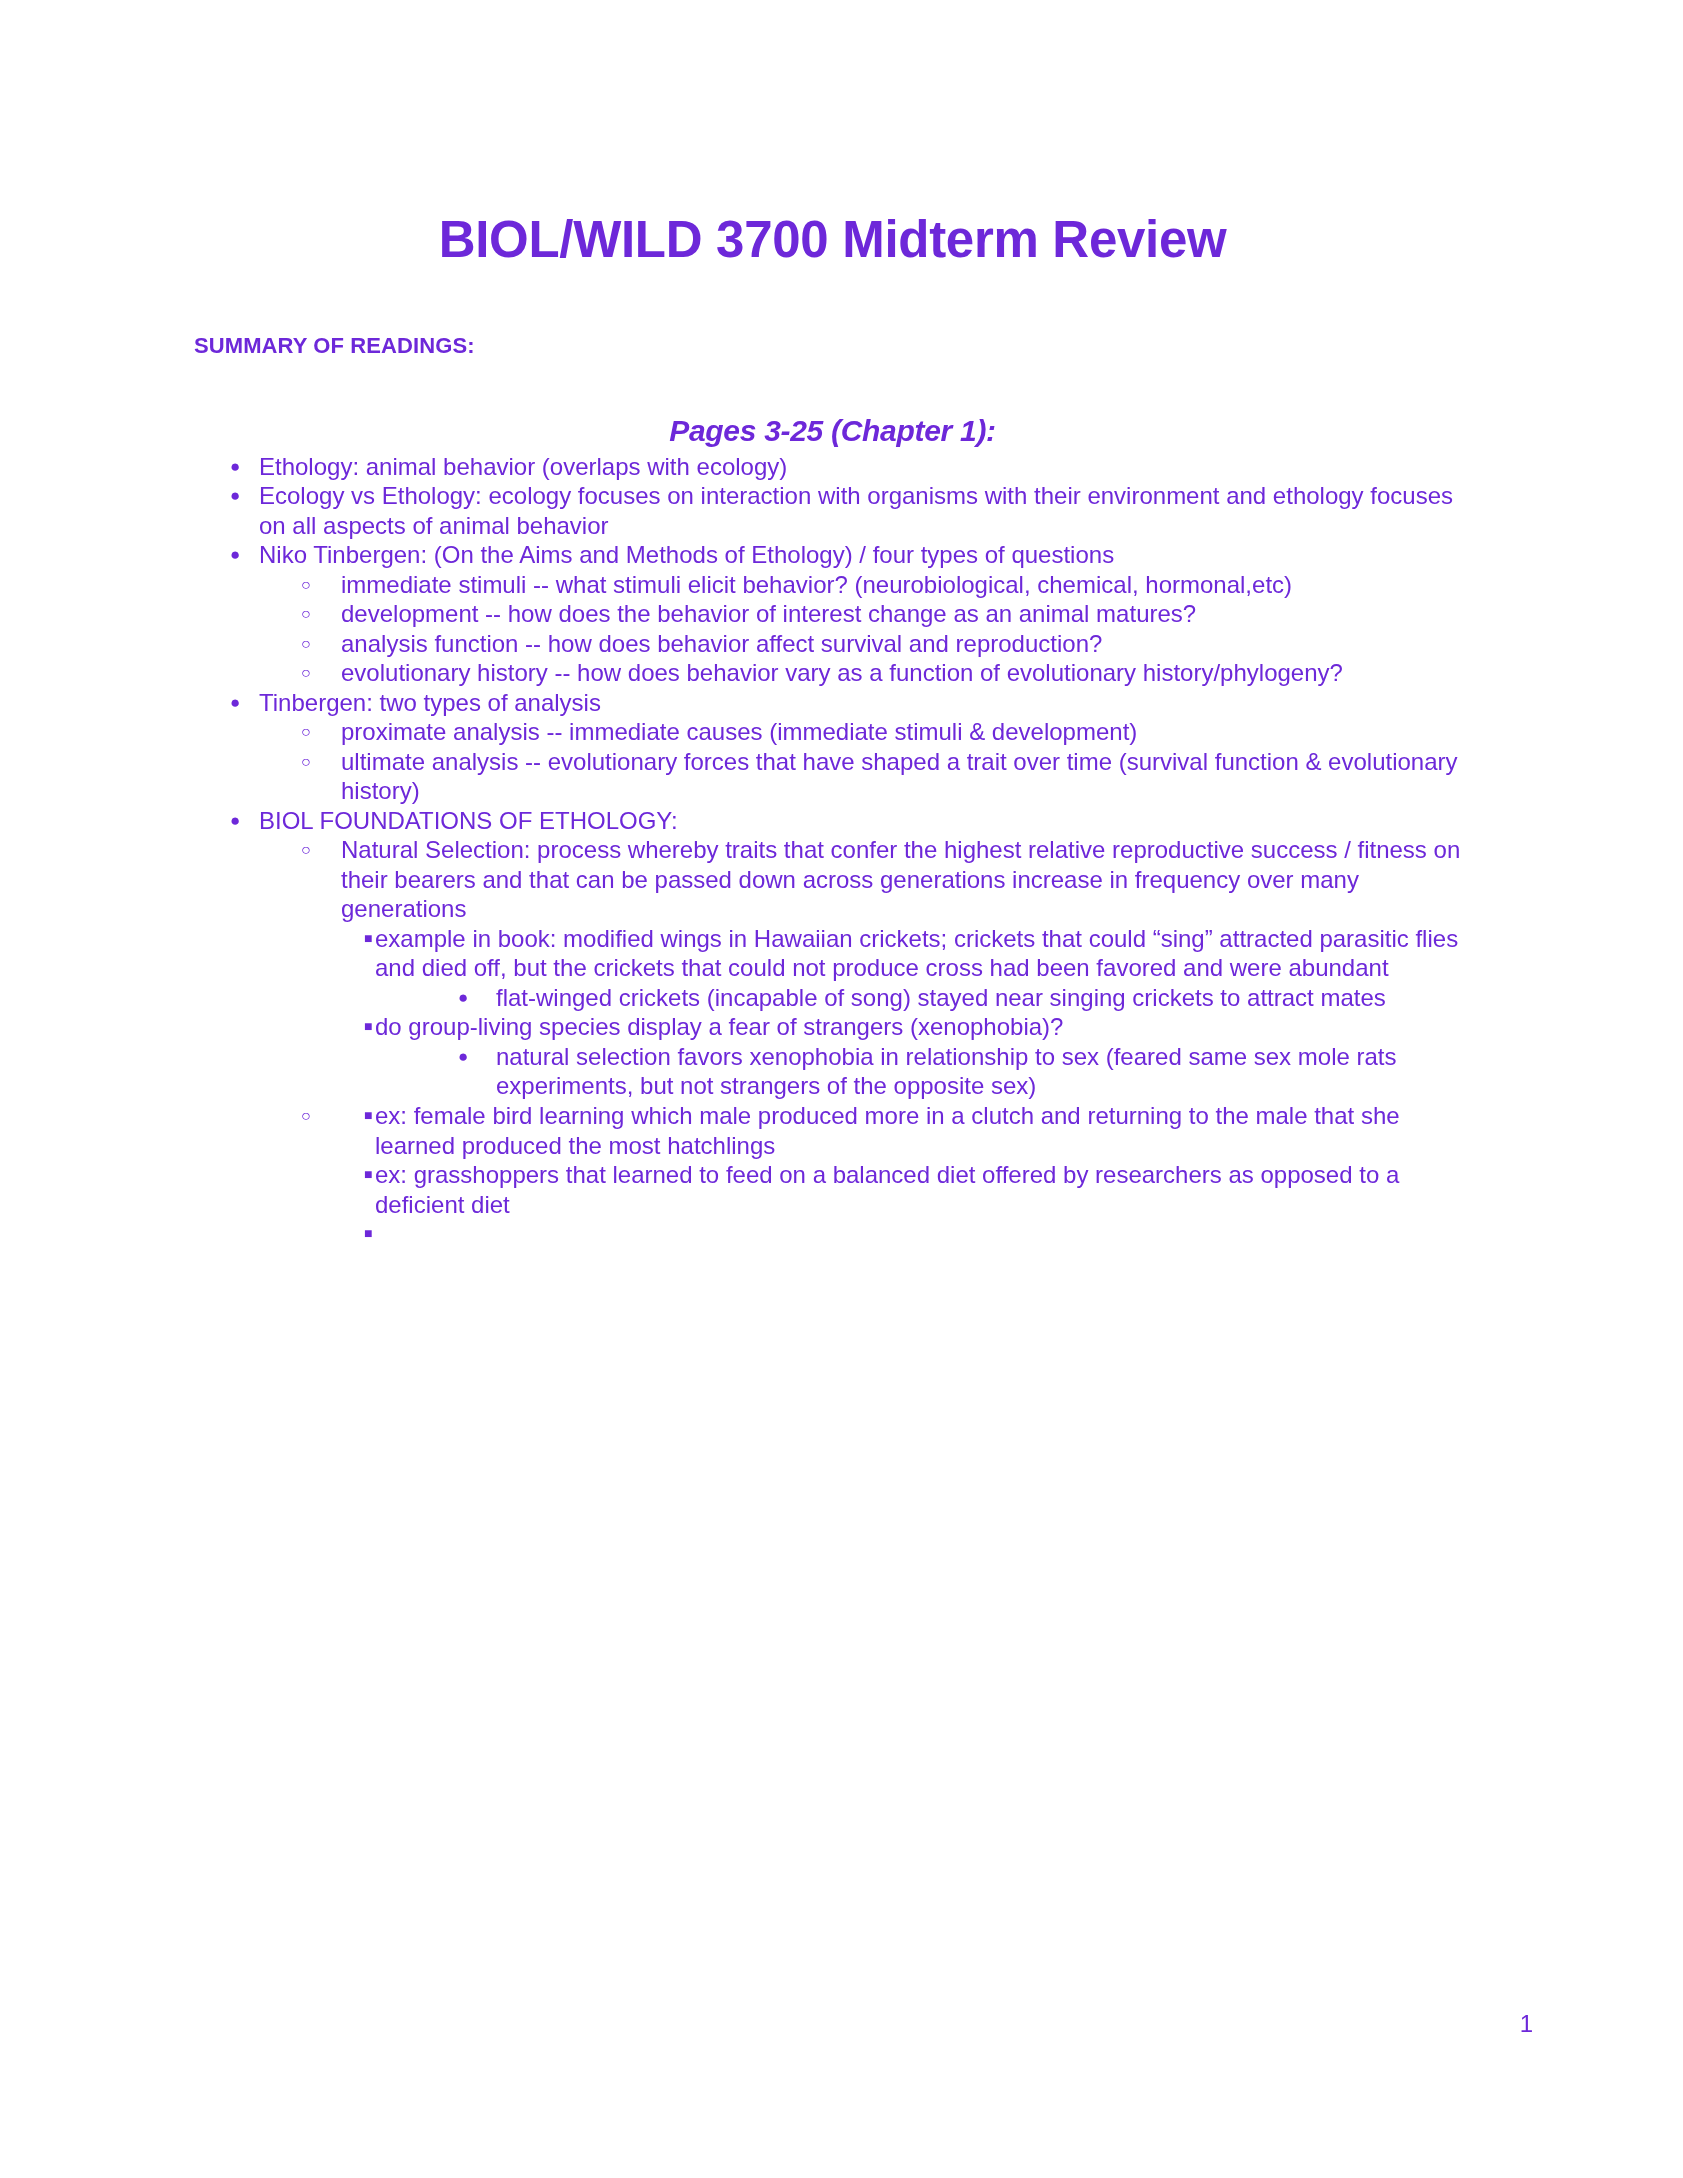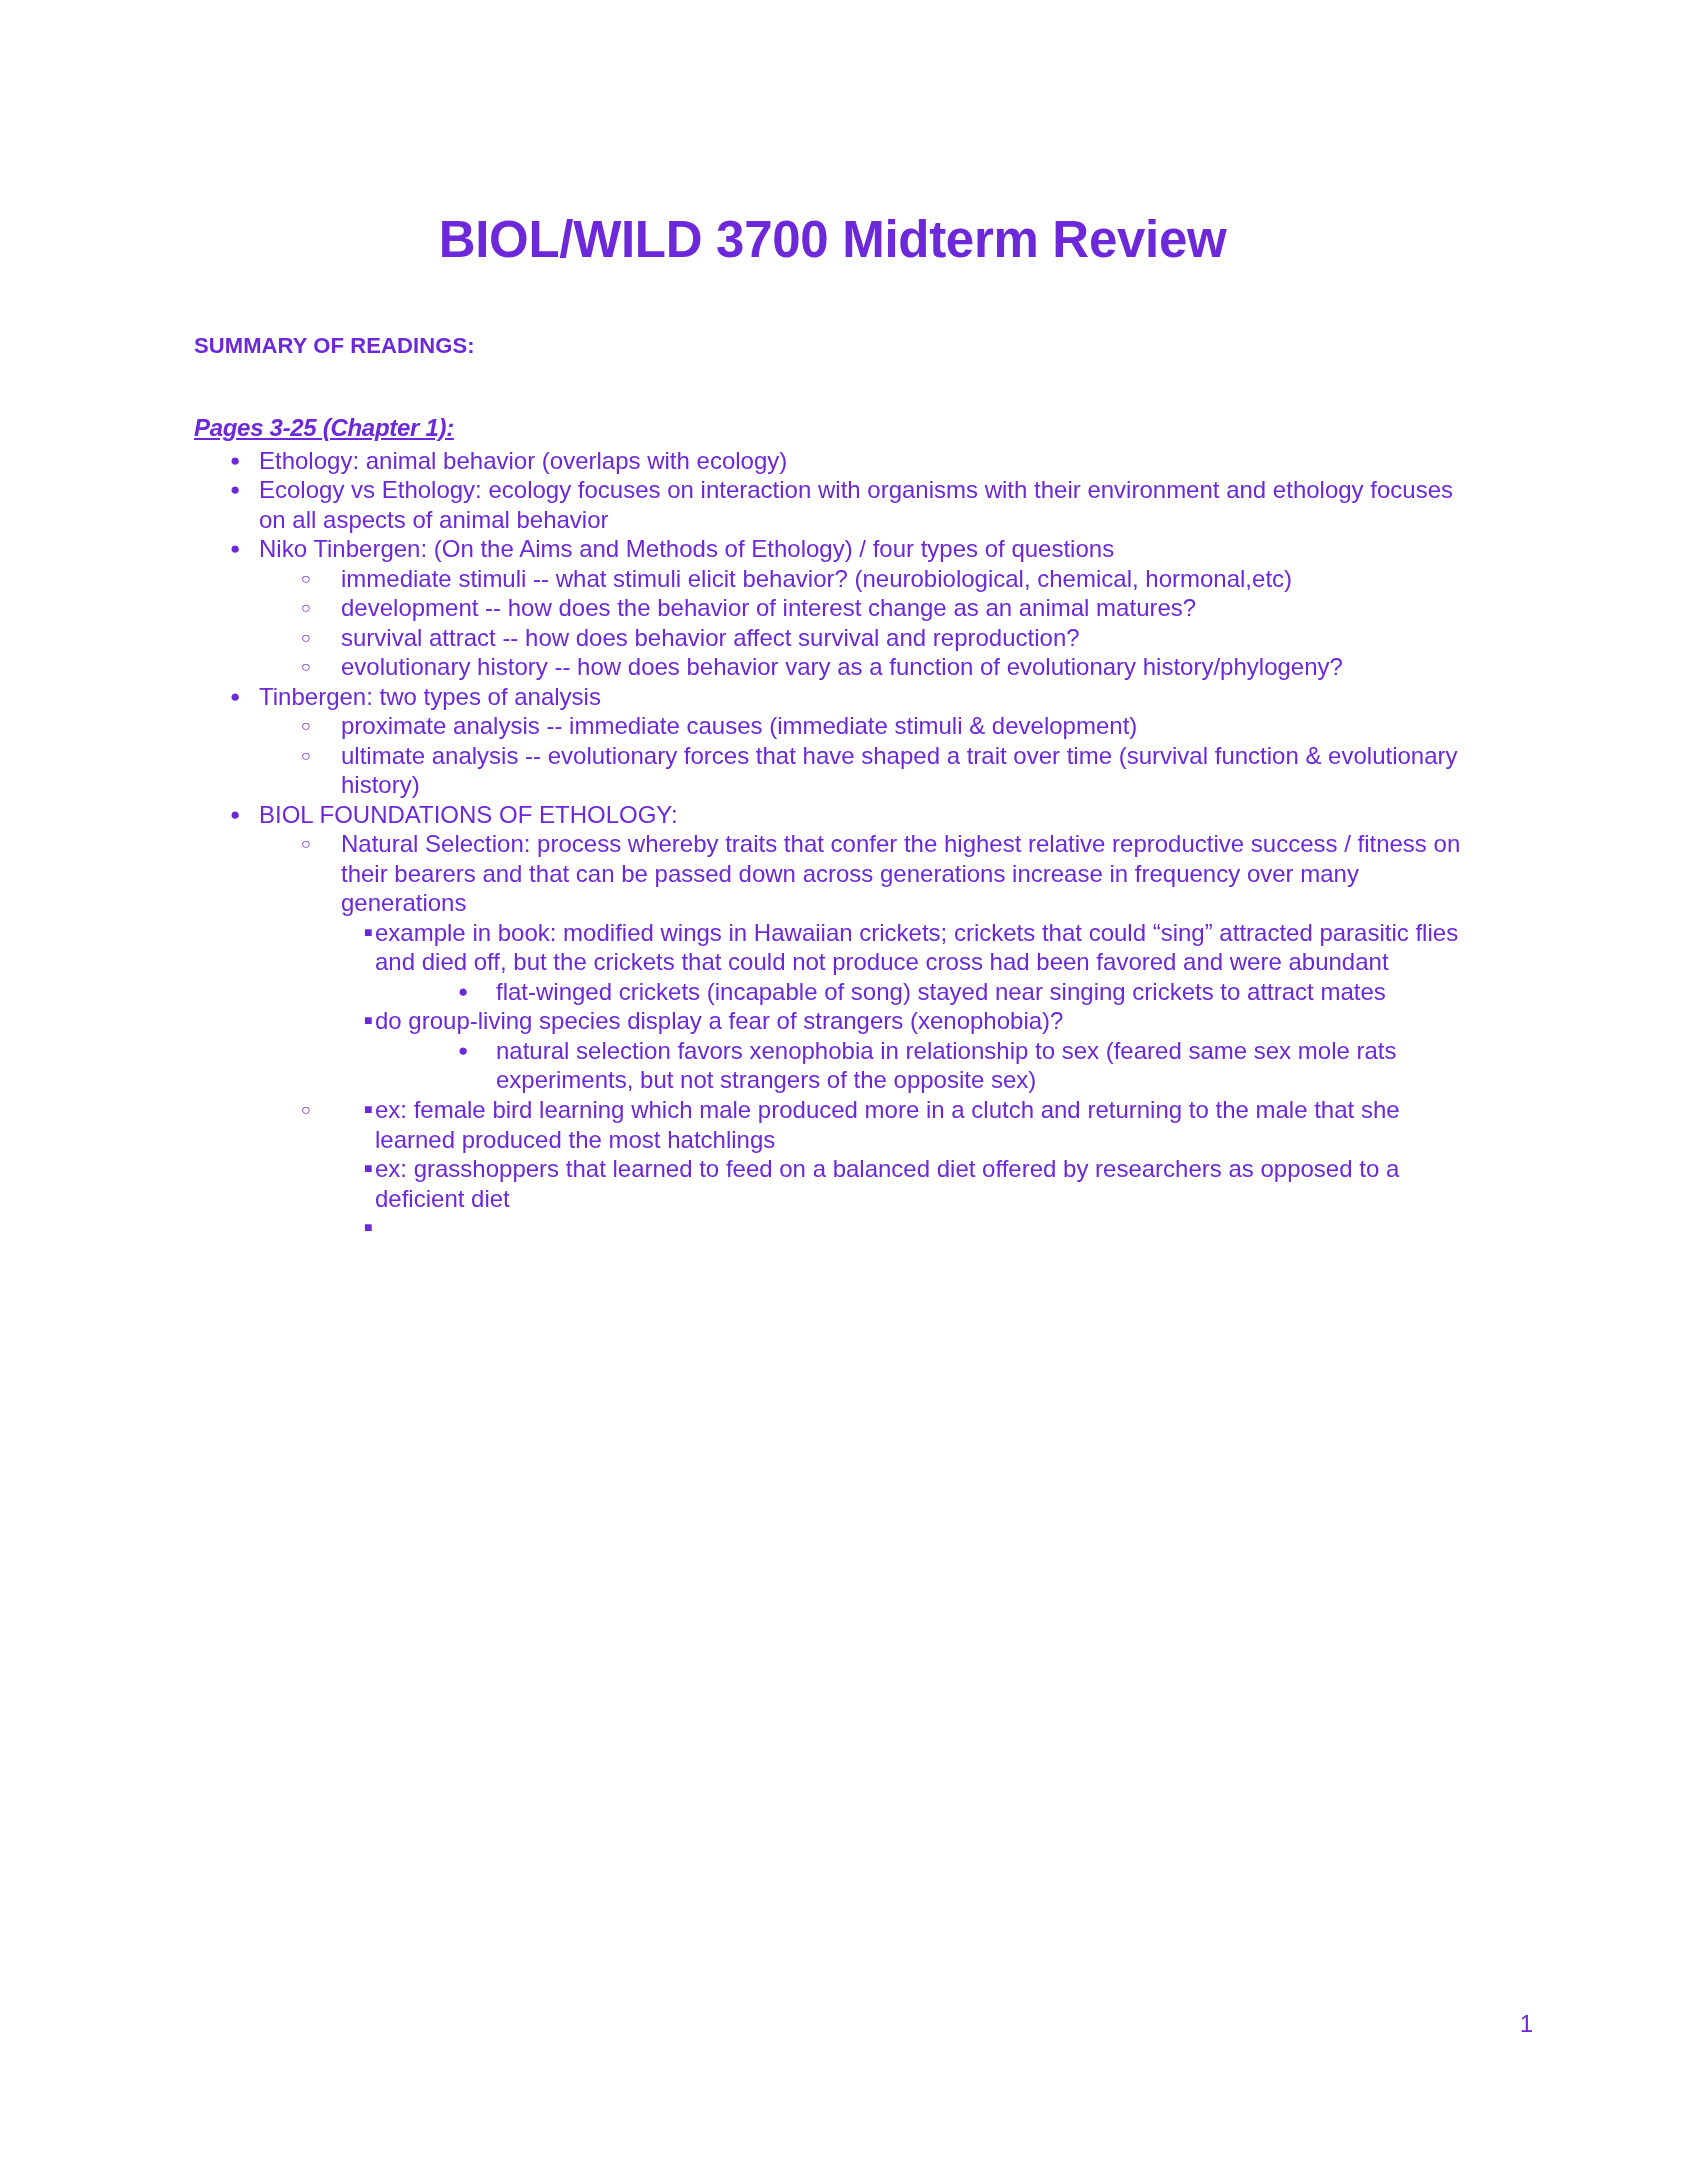--- a/index.html
+++ b/index.html
@@ -33,28 +33,28 @@
     line-height: 1.15;
     padding-top: 22px;
   }
   .summary-label {
     font-size: 22px;
     font-weight: bold;
     margin-top: 63px;
     letter-spacing: 0.1px;
   }
   .section-heading {
-    font-size: 24px;
+    font-size: 30px;
     font-weight: bold;
     font-style: italic;
-    text-decoration: underline;
     text-underline-offset: 2px;
     margin-top: 55px;
     margin-bottom: 4px;
     letter-spacing: -0.3px;
+    text-align: center;
   }
 
   ul.lvl {
     list-style: none;
     margin: 0;
     padding: 0;
   }
   li.item {
     position: relative;
     font-size: 24px;
@@ -165,21 +165,21 @@
         <li class="item b2">
           <span class="mk">○</span>
           <span class="tx">immediate stimuli -- what stimuli elicit behavior? (neurobiological, chemical, hormonal,etc)</span>
         </li>
         <li class="item b2">
           <span class="mk">○</span>
           <span class="tx">development -- how does the behavior of interest change as an animal matures?</span>
         </li>
         <li class="item b2">
           <span class="mk">○</span>
-          <span class="tx">survival attract -- how does behavior affect survival and reproduction?</span>
+          <span class="tx">analysis function -- how does behavior affect survival and reproduction?</span>
         </li>
         <li class="item b2">
           <span class="mk">○</span>
           <span class="tx">evolutionary history -- how does behavior vary as a function of evolutionary history/phylogeny?</span>
         </li>
       </ul>
 
       <li class="item b1">
         <span class="mk">●</span>
         <span class="tx">Tinbergen: two types of analysis</span>

